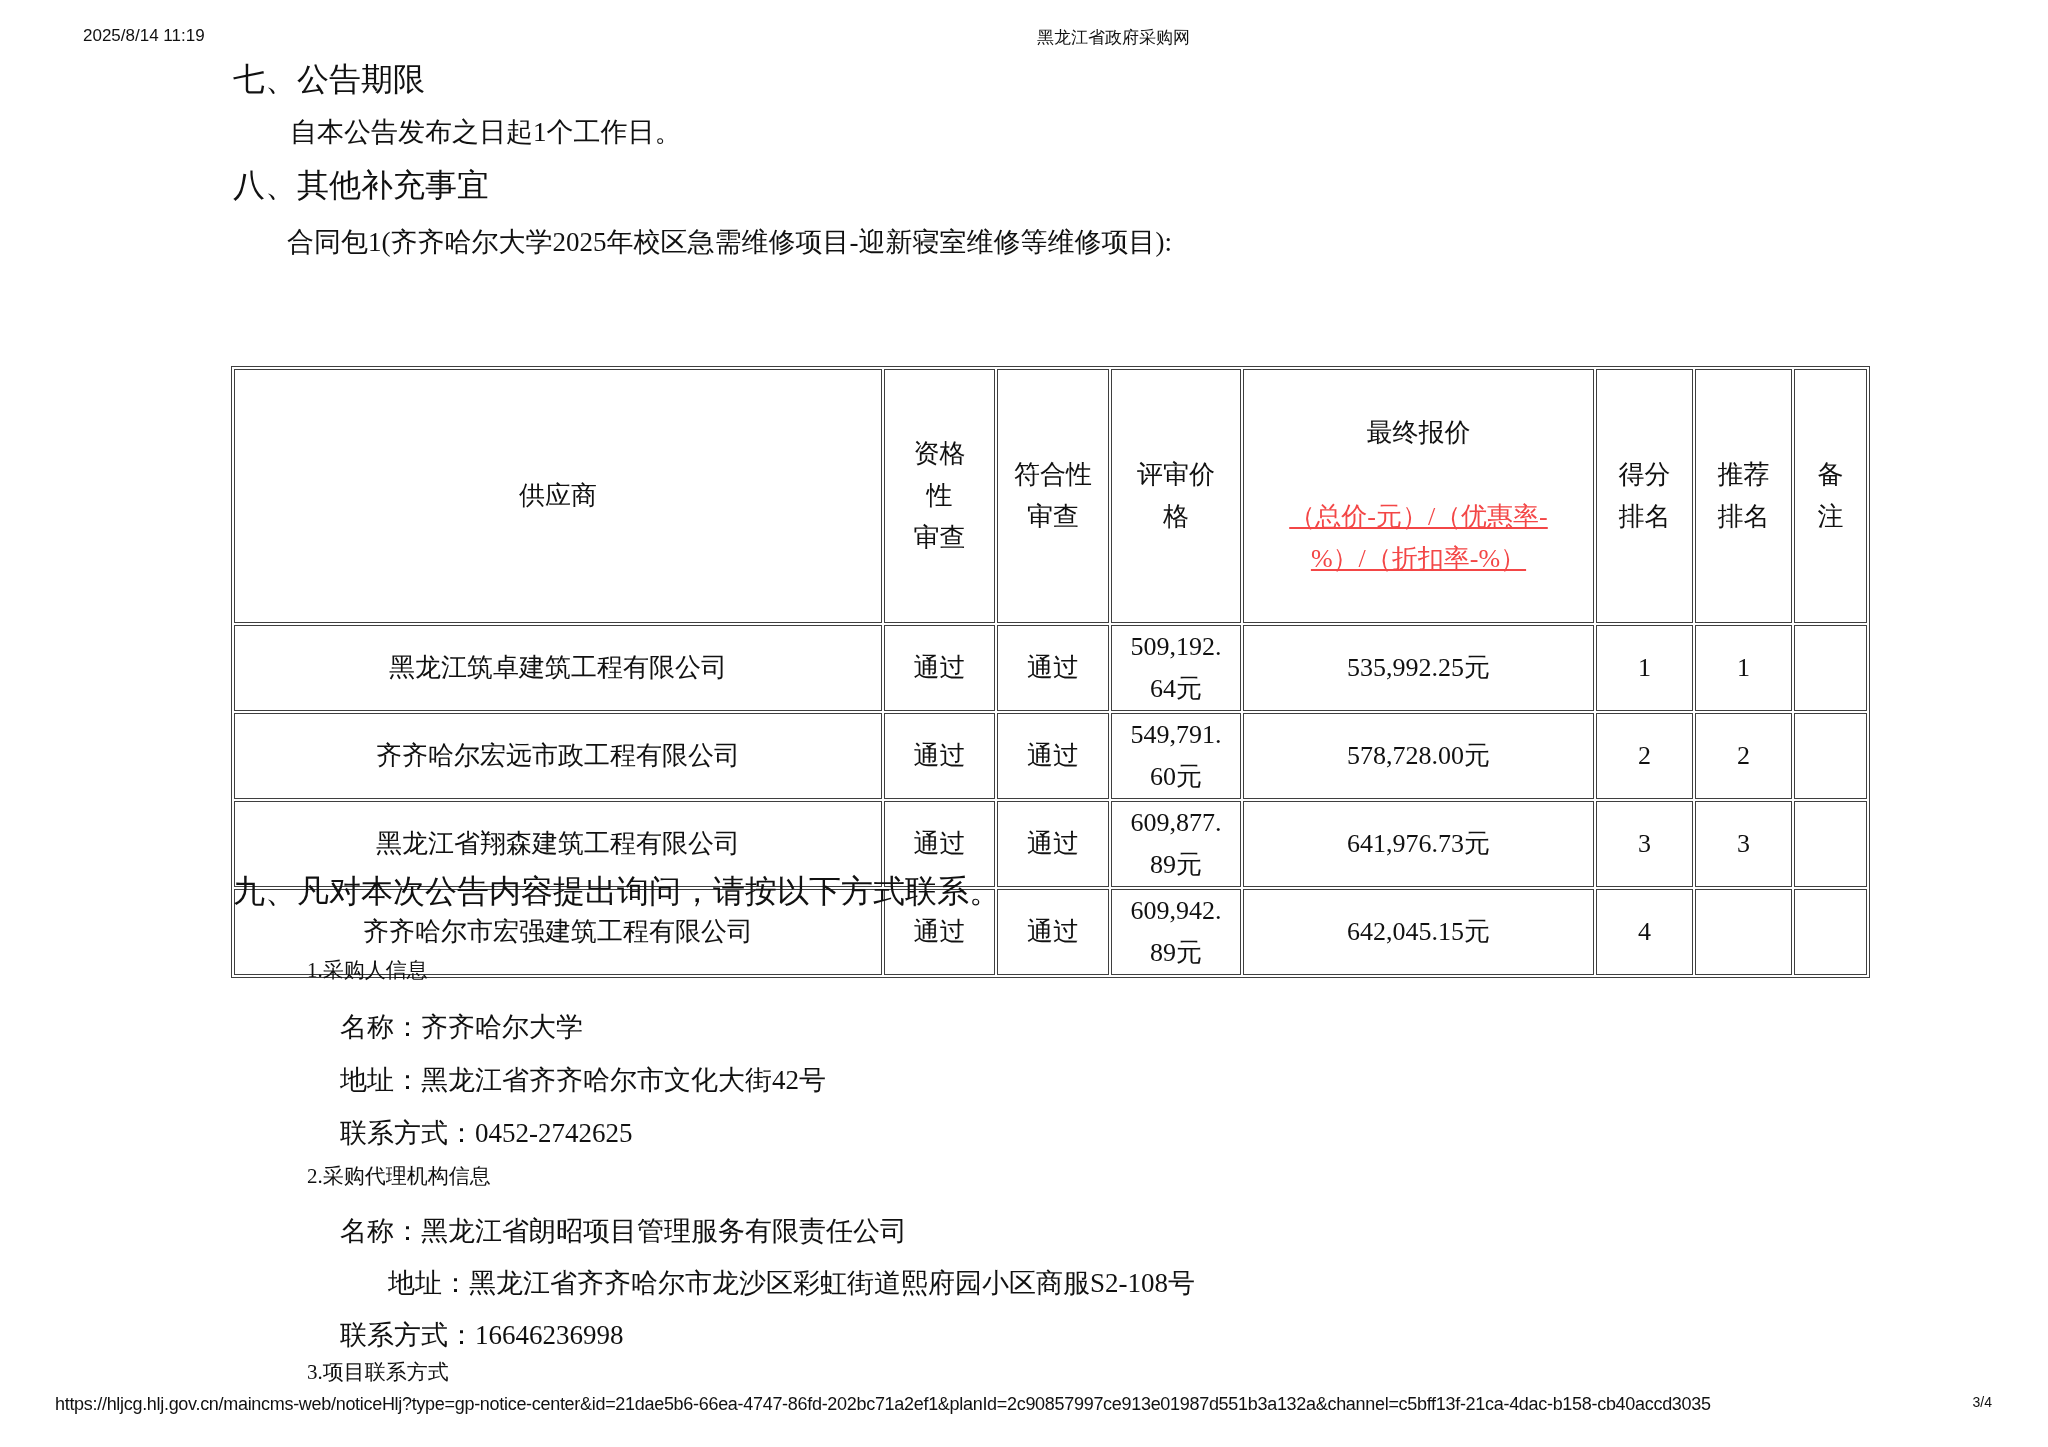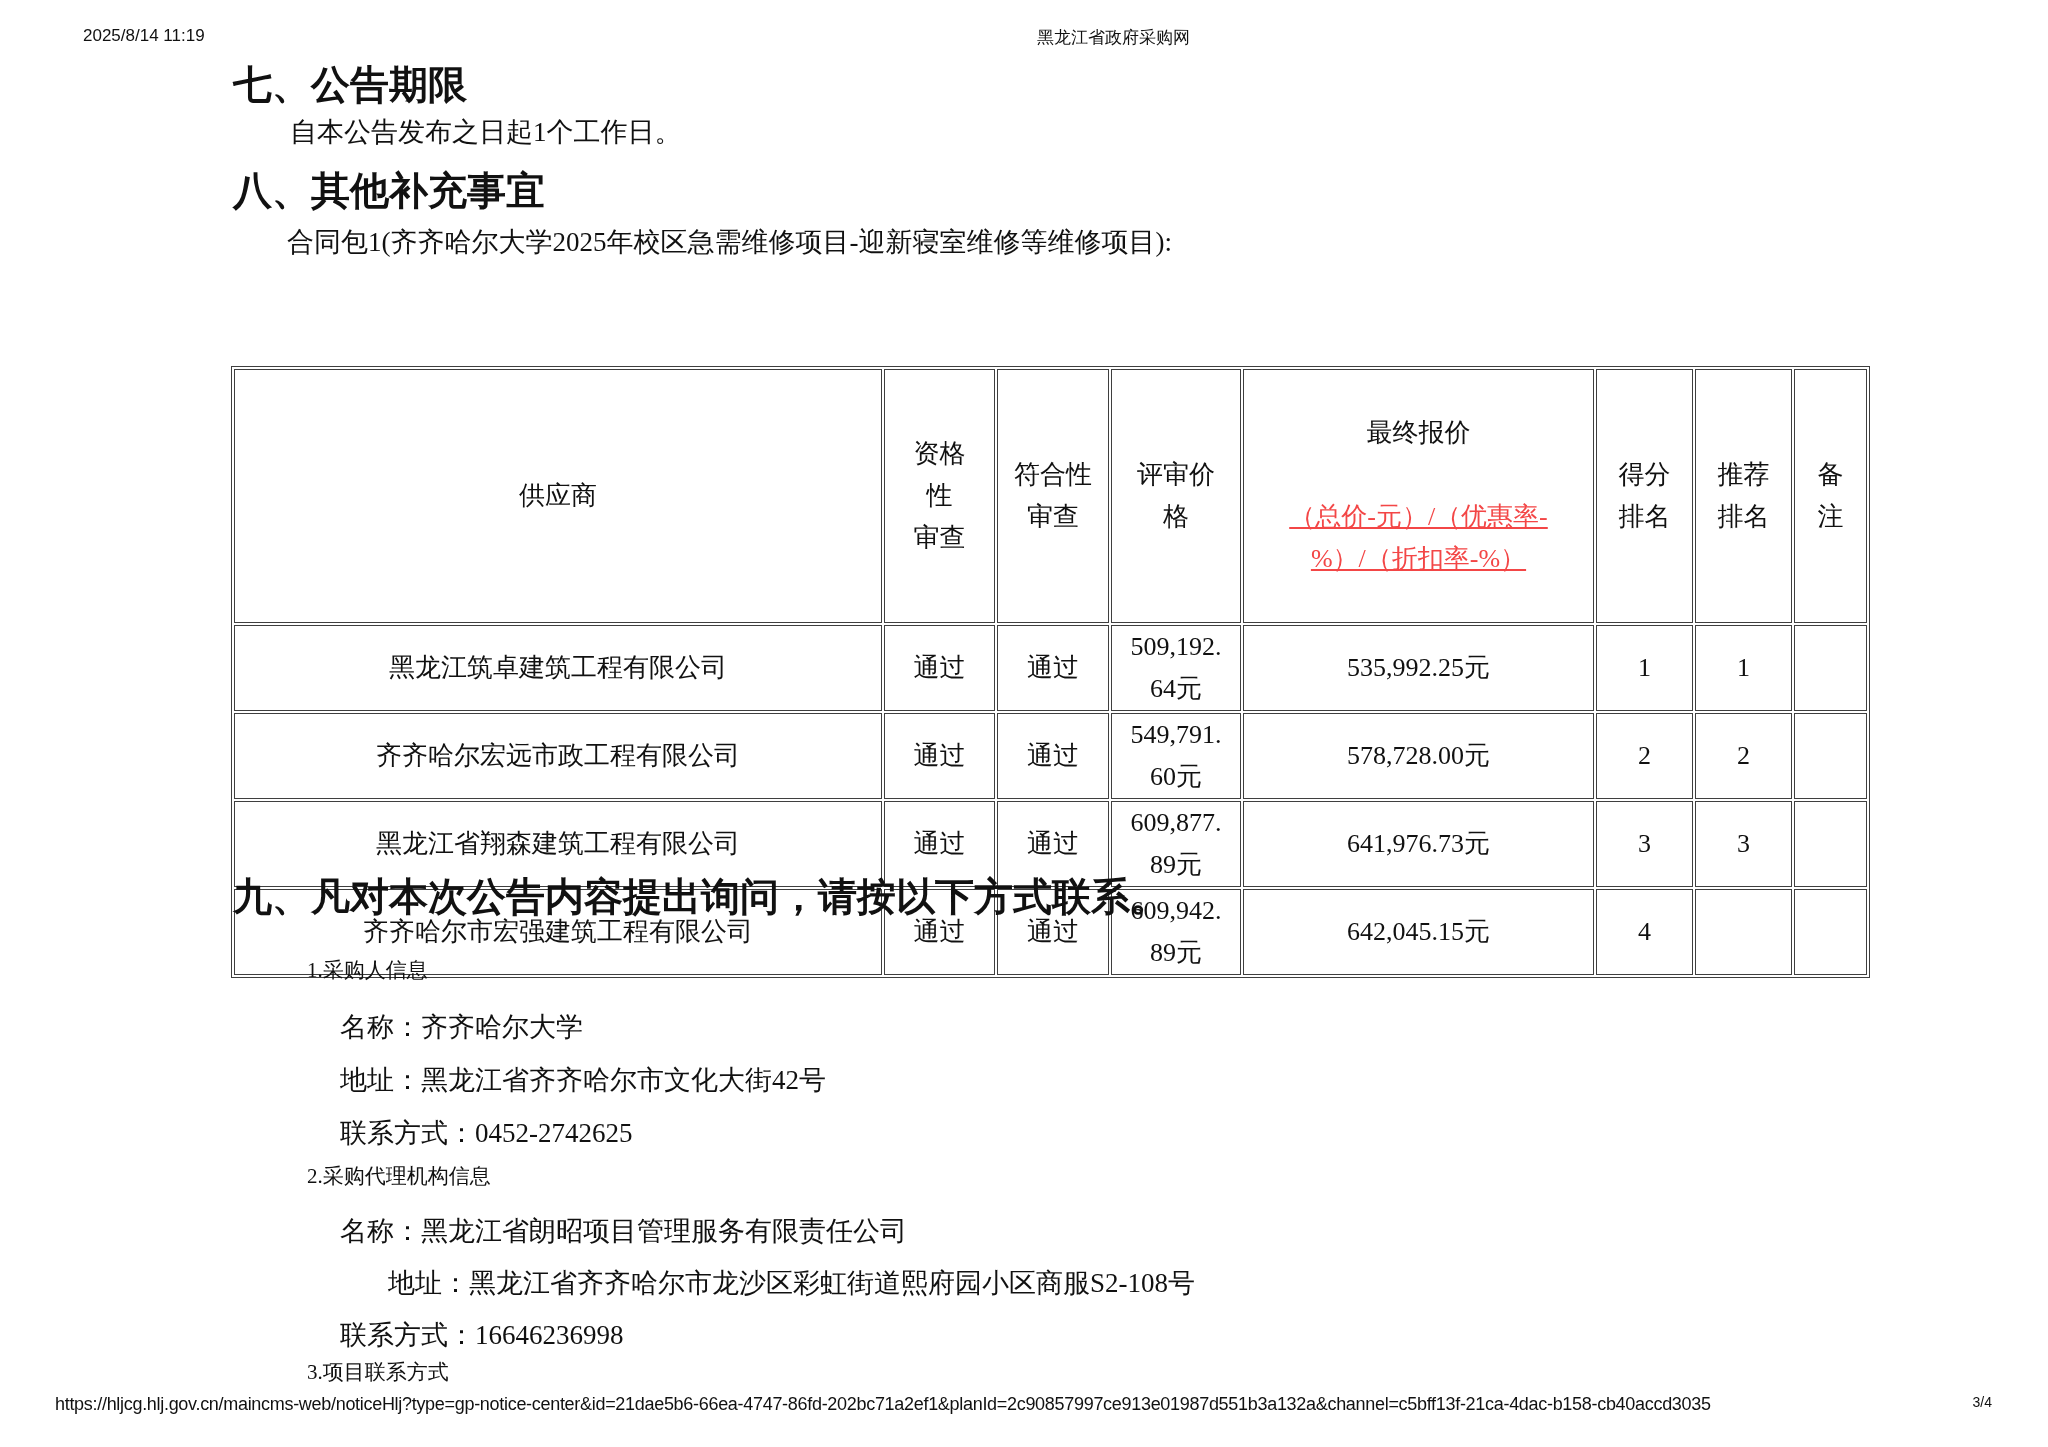--- a/index.html
+++ b/index.html
@@ -15,21 +15,21 @@
   .abs { position: absolute; }
   .sans { font-family: "Liberation Sans", "DejaVu Sans", sans-serif; }
 
   
   .ph-datetime { left: 44px; top: 26px; font-size: 17px; margin-left: 39px; }
   .ph-title    { left: 1037px; top: 26px; font-size: 17px; }
   .pf-url      { left: 55px; top: 1394px; font-size: 18px; letter-spacing: -0.3px; white-space: nowrap; }
   .pf-page     { right: 56px; top: 1394px; font-size: 14px; }
 
   
-  .sec-heading { font-size: 39px; font-weight: bold; white-space: nowrap; }
+  .sec-heading { font-size: 32px; font-weight: normal; white-space: nowrap; }
   .para        { font-size: 27px; white-space: nowrap; }
 
   .h-seven   { left: 233px; top: 58px; }
   .p-period  { left: 290px; top: 114px; }
   .h-eight   { left: 233px; top: 164px; }
   .p-package { left: 287px; top: 224px; }
   .h-nine    { left: 233px; top: 870px; }
 
   .sub-label { font-size: 21px; white-space: nowrap; margin-left: 23px; }
   .detail    { font-size: 27px; white-space: nowrap; }

